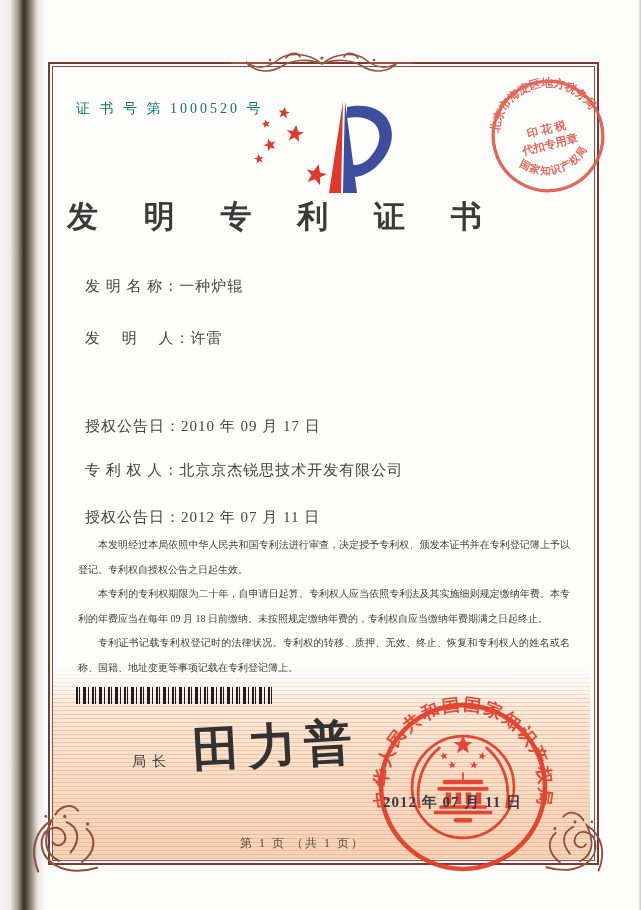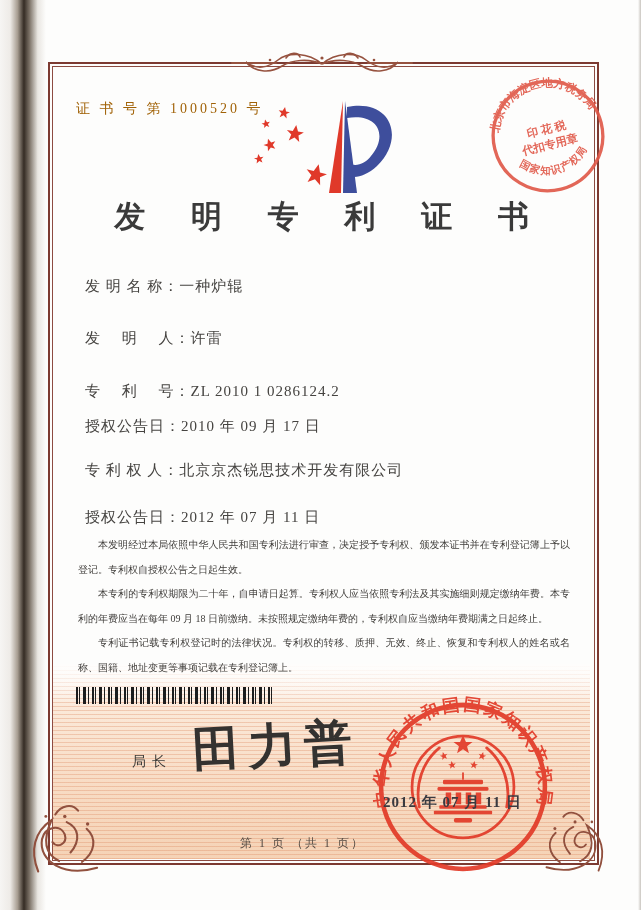--- a/index.html
+++ b/index.html
@@ -13,24 +13,24 @@
   
   .frame{position:absolute;left:48px;top:62px;width:547px;height:799px;border:2px solid #7c3a31;}
   .frame-inner{position:absolute;inset:2px;border:1px solid #8d4b41;}
   
   .guilloche{position:absolute;left:53px;top:664px;width:537px;height:195px;
     background:
       repeating-linear-gradient(0deg,rgba(216,124,82,0.30) 0px,rgba(216,124,82,0.30) 1px,rgba(255,255,255,0) 1px,rgba(255,255,255,0) 4px),
       linear-gradient(180deg,#fffdfa 0%,#fbe9d9 22%,#f8ddc6 58%,#f5d3b6 100%);}
   .guilloche .fade{position:absolute;top:0;left:0;right:0;height:40px;
     background:linear-gradient(180deg,#fefdfc 0%,rgba(254,253,252,0) 100%);}
-  .cert-no{position:absolute;left:76px;top:100px;font-size:14px;letter-spacing:3px;color:#a16207;}
+  .cert-no{position:absolute;left:76px;top:100px;font-size:14px;letter-spacing:3px;color:#0f766e;}
   .logo{position:absolute;left:250px;top:98px;width:152px;height:100px;}
   .tax-stamp{position:absolute;left:486px;top:74px;width:124px;height:124px;transform:rotate(-14deg);opacity:.9;}
-  .title{position:absolute;left:48px;top:196px;width:547px;text-align:center;font-size:31px;
+  .title{position:absolute;left:48px;top:196px;width:547px;text-align:left;font-size:31px;
          letter-spacing:19px;text-indent:19px;color:#3a3a3a;font-weight:600;}
   .field{position:absolute;left:85px;font-size:15px;color:#454340;letter-spacing:1px;white-space:pre;}
   .f0{top:277px}.f1{top:329px}.f2{top:382px}.f3{top:417px}.f4{top:461px}.f5{top:508px}
   .body-text{position:absolute;left:78px;top:533px;width:492px;font-size:10px;line-height:24.6px;
              text-align:justify;color:#403e3b;}
   .body-text p{margin:0;text-indent:2em;}
   .barcode{position:absolute;left:76px;top:687px;width:196px;height:17px;
     background:repeating-linear-gradient(90deg,#1d1d1d 0 2px,rgba(0,0,0,0) 2px 3px,#1d1d1d 3px 4px,rgba(0,0,0,0) 4px 7px,#1d1d1d 7px 10px,rgba(0,0,0,0) 10px 12px,#1d1d1d 12px 13px,rgba(0,0,0,0) 13px 16px);}
   .signer-title{position:absolute;left:132px;top:753px;font-size:14px;letter-spacing:6px;color:#3d3b38;}
   .signature{position:absolute;left:192px;top:714px;font-size:48px;letter-spacing:8px;color:#343230;
@@ -105,21 +105,20 @@
       <textPath href="#tsBot" startOffset="50%" text-anchor="middle">国家知识产权局</textPath>
     </text>
     <text x="60" y="57" font-size="11" fill="#e05747" font-weight="bold" text-anchor="middle">印 花 税</text>
     <text x="60" y="72" font-size="11" fill="#e05747" font-weight="bold" text-anchor="middle">代扣专用章</text>
   </svg>
 
   <div class="title">发 明 专 利 证 书</div>
 
   <div class="field f0"><span>发 明 名 称：</span><span>一种炉辊</span></div>
   <div class="field f1"><span>发　 明　 人：</span><span>许雷</span></div>
-  <div class="field f2"><span>专　 利　 号：</span><span>ZL 2010 1 0286124.2</span></div>
   <div class="field f3"><span>授权公告日：</span><span>2010 年 09 月 17 日</span></div>
   <div class="field f4"><span>专 利 权 人：</span><span>北京京杰锐思技术开发有限公司</span></div>
   <div class="field f5"><span>授权公告日：</span><span>2012 年 07 月 11 日</span></div>
 
   <div class="body-text">
     <p>本发明经过本局依照中华人民共和国专利法进行审查，决定授予专利权、颁发本证书并在专利登记簿上予以登记。专利权自授权公告之日起生效。</p>
     <p>本专利的专利权期限为二十年，自申请日起算。专利权人应当依照专利法及其实施细则规定缴纳年费。本专利的年费应当在每年 09 月 18 日前缴纳。未按照规定缴纳年费的，专利权自应当缴纳年费期满之日起终止。</p>
     <p>专利证书记载专利权登记时的法律状况。专利权的转移、质押、无效、终止、恢复和专利权人的姓名或名称、国籍、地址变更等事项记载在专利登记簿上。</p>
   </div>
 

